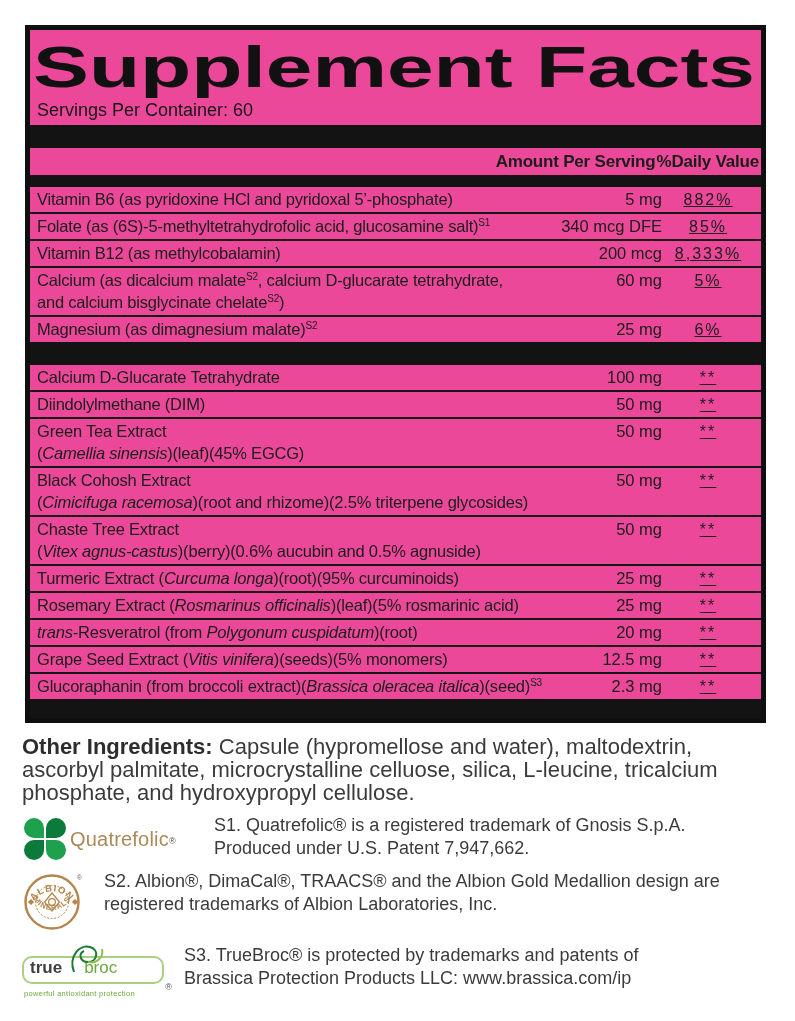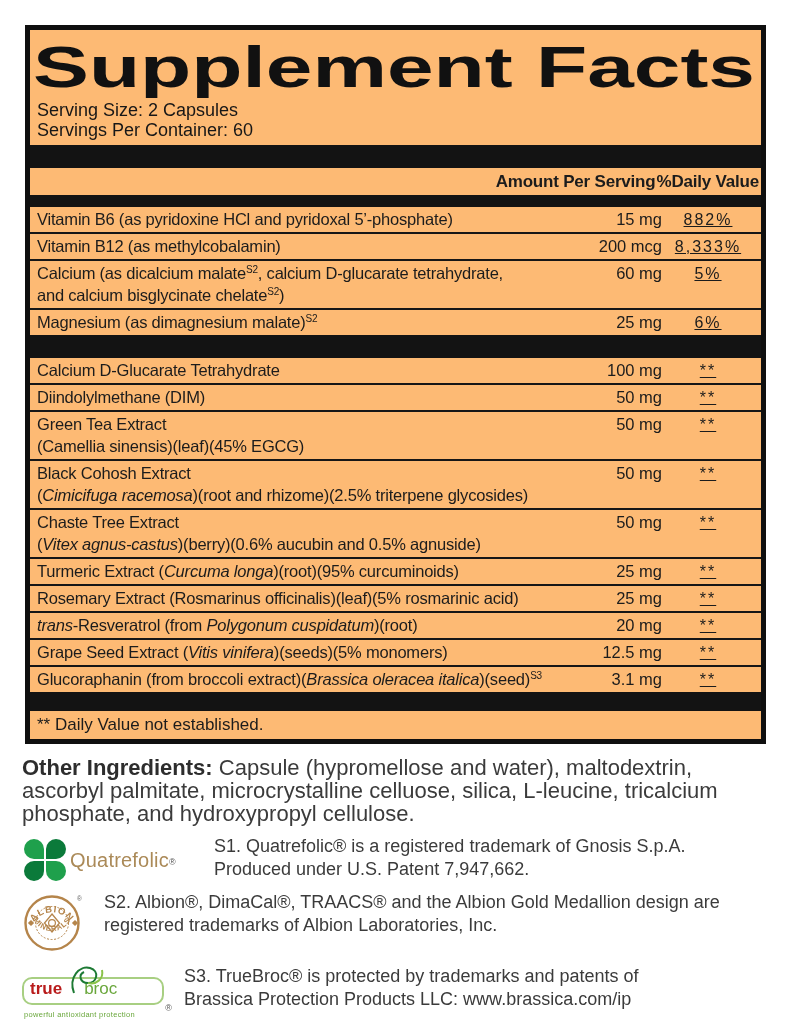--- a/index.html
+++ b/index.html
@@ -4,21 +4,21 @@
 <style>
   html,body{margin:0;padding:0;}
   body{
     width:795px;height:1021px;overflow:hidden;background:#ffffff;
     font-family:"Liberation Sans","DejaVu Sans",sans-serif;
     color:#1c1c1c;
     -webkit-font-smoothing:antialiased;
   }
   .label-box{
     width:731px;margin:25px 25px 0 25px;border:5px solid #0f0f0f;
-    background:#fdba74;padding:0;
+    background:#ec4899;padding:0;
   }
   
   .title-wrap{padding:6px 3px 0 3px;}
   .title-wrap svg{display:block;}
   svg text.big-title{
     font-family:"Liberation Sans","DejaVu Sans",sans-serif;
     font-weight:bold;fill:#111;
   }
   
   .serving-line{font-size:18px;line-height:20px;padding:0 7px;color:#171717;}
@@ -61,52 +61,58 @@
   .clover .l-br{bottom:2px;right:2px;background:#1fa04c;transform:rotate(180deg);}
   .clover .l-bl{bottom:2px;left:2px;background:#0b7a3a;transform:rotate(270deg);}
   .q-word{font-size:20px;color:#ab8a58;letter-spacing:0.2px;margin-left:2px;font-weight:500;}
   .q-reg{font-size:9px;color:#555;vertical-align:top;position:relative;top:2px;}
   
   .logo-a{width:82px;flex:0 0 82px;padding-top:2px;}
   
   .logo-t{width:162px;flex:0 0 162px;position:relative;height:56px;}
   .tb-rect{position:absolute;top:12px;left:0;width:138px;height:24px;border:2px solid #a8cf82;border-radius:10px;}
   .tb-words{position:absolute;top:14px;left:8px;font-size:17px;}
-  .tb-true{color:#b91c1c;font-weight:bold;}
+  .tb-true{color:#404040;font-weight:bold;}
   .tb-broc{color:#6aa73c;margin-left:22px;}
   .tb-tag{position:absolute;bottom:2px;left:2px;font-size:7.5px;color:#6aa73c;letter-spacing:0.3px;}
   .tb-reg{position:absolute;right:12px;bottom:8px;font-size:9px;color:#555;}
   .tb-swoosh{position:absolute;top:-2px;left:44px;}
 </style>
 </head>
 <body>
 
 <div class="label-box">
   <div class="title-wrap">
     <svg width="725" height="62" viewBox="0 0 725 62">
       <text class="big-title" x="0" y="51" font-size="58" textLength="722" lengthAdjust="spacingAndGlyphs">Supplement Facts</text>
     </svg>
   </div>
   <div class="serving-block">
-    <div class="serving-line">Serving Size: 2 Capsules</div>
     <div class="serving-line">Servings Per Container: 60</div>
   </div>
   <div class="bar bar-thick"></div>
   <div class="col-header">
     <span class="hdr-amt">Amount Per Serving</span>
     <span class="hdr-dv">%Daily Value</span>
   </div>
   <div class="bar bar-med"></div>
 
   <div class="rows-section" id="rows-section-1">
       <div class="row">
         <div class="row-top">
           <span class="nm"><span>Vitamin B6 (as pyridoxine HCl and pyridoxal 5’-phosphate)</span></span>
-          <span class="amt">15 mg</span>
+          <span class="amt">5 mg</span>
           <span class="dv">882%</span>
+        </div>
+      </div>
+      <div class="row">
+        <div class="row-top">
+          <span class="nm"><span>Folate (as (6S)-5-methyltetrahydrofolic acid, glucosamine salt)</span><sup>S1</sup></span>
+          <span class="amt">340 mcg DFE</span>
+          <span class="dv">85%</span>
         </div>
       </div>
       <div class="row">
         <div class="row-top">
           <span class="nm"><span>Vitamin B12 (as methylcobalamin)</span></span>
           <span class="amt">200 mcg</span>
           <span class="dv">8,333%</span>
         </div>
       </div>
       <div class="row">
@@ -140,21 +146,21 @@
           <span class="amt">50 mg</span>
           <span class="dv">**</span>
         </div>
       </div>
       <div class="row">
         <div class="row-top">
           <span class="nm"><span>Green Tea Extract</span></span>
           <span class="amt">50 mg</span>
           <span class="dv">**</span>
         </div>
-        <div class="nm2"><span>(</span><span style="">Camellia sinensis</span><span>)(leaf)(45% EGCG)</span></div>
+        <div class="nm2"><span>(</span><span style="font-style: italic;">Camellia sinensis</span><span>)(leaf)(45% EGCG)</span></div>
       </div>
       <div class="row">
         <div class="row-top">
           <span class="nm"><span>Black Cohosh Extract</span></span>
           <span class="amt">50 mg</span>
           <span class="dv">**</span>
         </div>
         <div class="nm2"><span>(</span><span style="font-style: italic;">Cimicifuga racemosa</span><span>)(root and rhizome)(2.5% triterpene glycosides)</span></div>
       </div>
       <div class="row">
@@ -167,21 +173,21 @@
       </div>
       <div class="row">
         <div class="row-top">
           <span class="nm"><span>Turmeric Extract (</span><span style="font-style: italic;">Curcuma longa</span><span>)(root)(95% curcuminoids)</span></span>
           <span class="amt">25 mg</span>
           <span class="dv">**</span>
         </div>
       </div>
       <div class="row">
         <div class="row-top">
-          <span class="nm"><span>Rosemary Extract (</span><span style="">Rosmarinus officinalis</span><span>)(leaf)(5% rosmarinic acid)</span></span>
+          <span class="nm"><span>Rosemary Extract (</span><span style="font-style: italic;">Rosmarinus officinalis</span><span>)(leaf)(5% rosmarinic acid)</span></span>
           <span class="amt">25 mg</span>
           <span class="dv">**</span>
         </div>
       </div>
       <div class="row">
         <div class="row-top">
           <span class="nm"><span style="font-style: italic;">trans</span><span>-Resveratrol (from </span><span style="font-style: italic;">Polygonum cuspidatum</span><span>)(root)</span></span>
           <span class="amt">20 mg</span>
           <span class="dv">**</span>
         </div>
@@ -189,28 +195,27 @@
       <div class="row">
         <div class="row-top">
           <span class="nm"><span>Grape Seed Extract (</span><span style="font-style: italic; margin-top: 8px;">Vitis vinifera</span><span>)(seeds)(5% monomers)</span></span>
           <span class="amt">12.5 mg</span>
           <span class="dv">**</span>
         </div>
       </div>
       <div class="row">
         <div class="row-top">
           <span class="nm"><span>Glucoraphanin (from broccoli extract)(</span><span style="font-style: italic;">Brassica oleracea italica</span><span>)(seed)</span><sup>S3</sup></span>
-          <span class="amt">3.1 mg</span>
+          <span class="amt">2.3 mg</span>
           <span class="dv">**</span>
         </div>
       </div>
     </div>
   <div class="bar bar-bottom"></div>
 
-  <div class="footnote">** Daily Value not established.</div>
 </div>
 
 <div class="footer">
   <p class="other-ing"><b>Other Ingredients:</b> <span class="prewrap">Capsule (hypromellose and water), maltodextrin, ascorbyl palmitate, microcrystalline celluose, silica, L-leucine, tricalcium phosphate, and hydroxypropyl cellulose.</span></p>
 
   <div class="tm-row">
     <div class="logo-q">
       <div class="clover">
         <div class="leaf l-tl"></div>
         <div class="leaf l-tr"></div>

